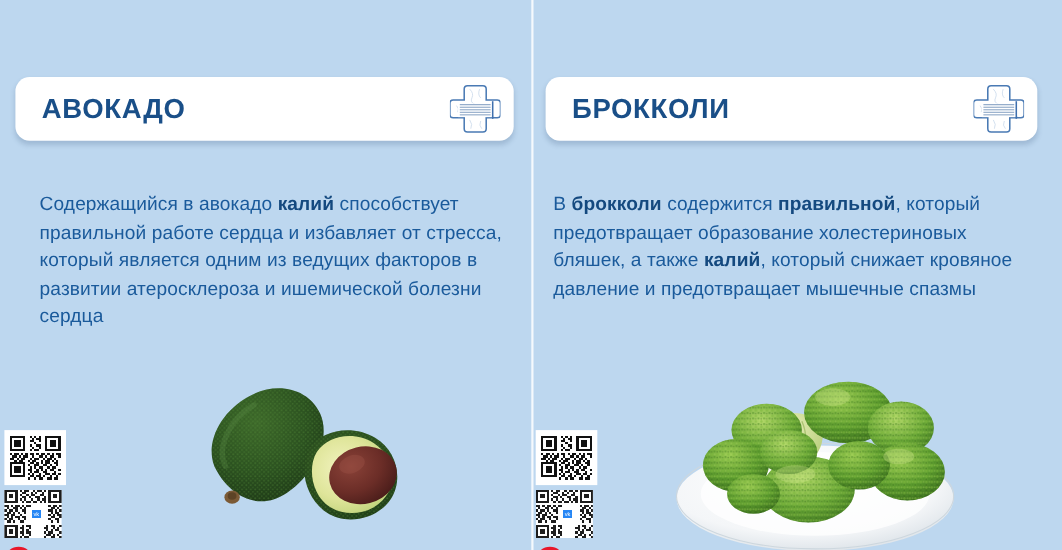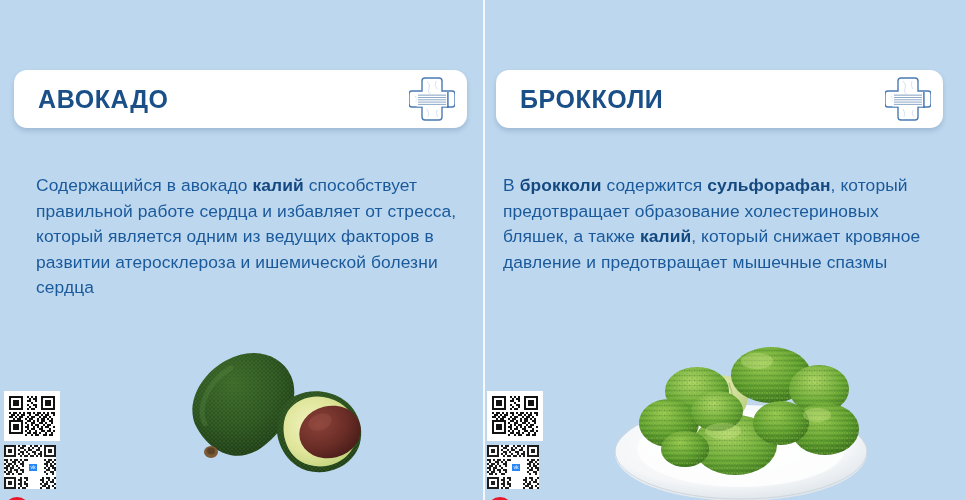--- a/index.html
+++ b/index.html
@@ -479,21 +479,21 @@
             <rect x="9" y="22.0" width="28" height="1.0"></rect>
             <rect x="9" y="24.3" width="28" height="1.0"></rect>
             <rect x="9" y="26.6" width="28" height="1.0"></rect>
             <rect x="9" y="28.9" width="28" height="1.0"></rect>
           </g>
           <rect x="38.2" y="17" width="1.4" height="16" fill="#3e6fae"></rect>
         </svg>
       </div>
     </div>
 
-    <div class="body-text">В <b>брокколи</b> содержится <b>сульфорафан</b>, который предотвращает образование холестериновых бляшек, а также <b>калий</b>, который снижает кровяное давление и предотвращает мышечные спазмы</div>
+    <div class="body-text">В <b>брокколи</b> содержится <b>правильной</b>, который предотвращает образование холестериновых бляшек, а также <b>калий</b>, который снижает кровяное давление и предотвращает мышечные спазмы</div>
 
     <div class="produce broccoli-wrap">
       <svg viewBox="0 0 260 180" width="260" height="180">
         <defs>
           <radialGradient id="plateG" cx="45%" cy="35%" r="70%">
             <stop offset="0%" stop-color="#ffffff"></stop>
             <stop offset="70%" stop-color="#f4f6f8"></stop>
             <stop offset="100%" stop-color="#d9e0e6"></stop>
           </radialGradient>
           <radialGradient id="flG1" cx="40%" cy="30%" r="75%">

